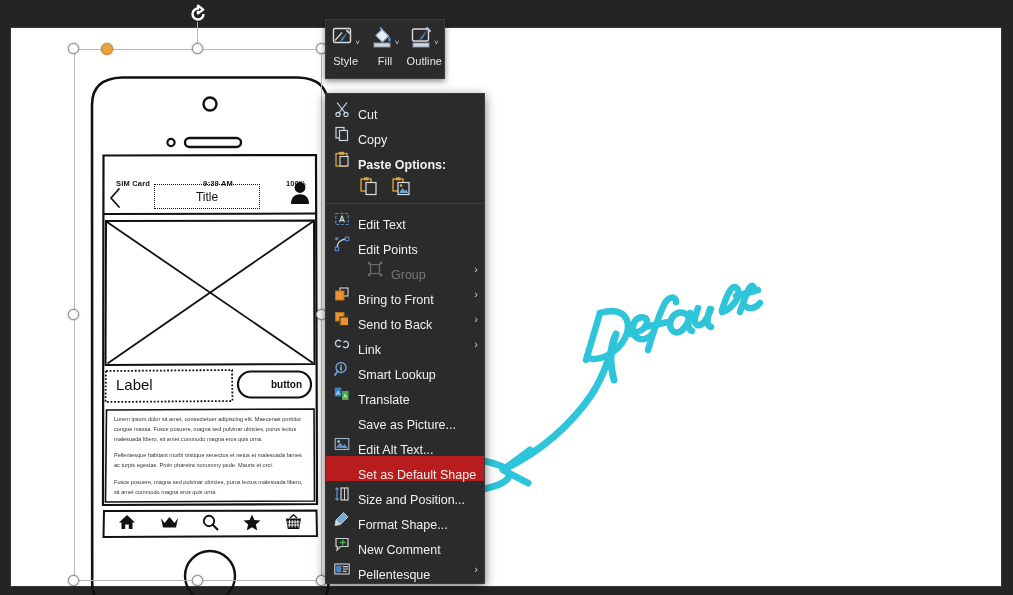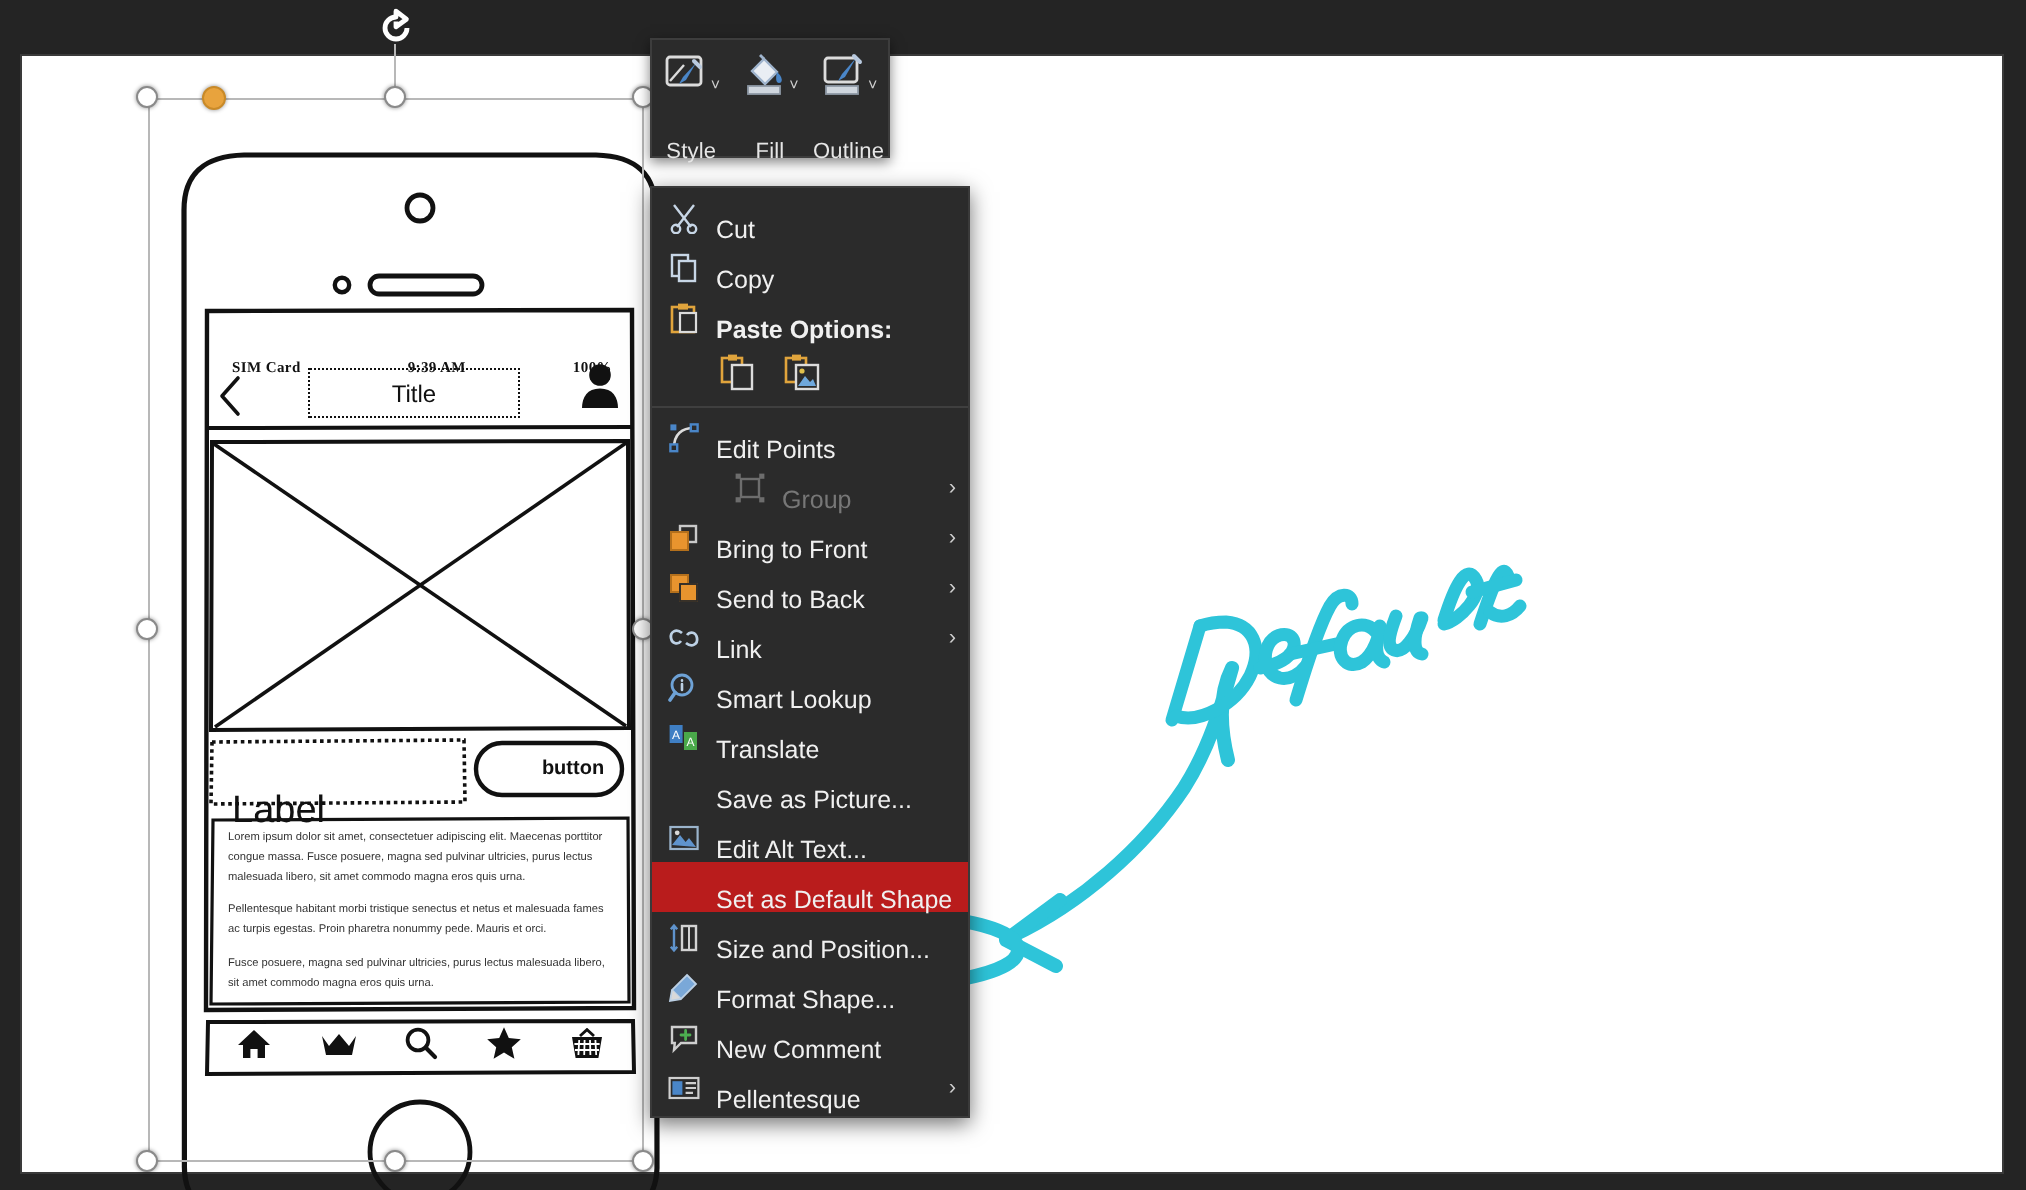--- a/index.html
+++ b/index.html
@@ -109,21 +109,21 @@
   }
   .mt-iconrow {
     display: flex;
     align-items: center;
     gap: 1px;
     height: 26px;
   }
   .mt-label {
     color: #e6e6e6;
     font-size: 11px;
-    margin-top: 18px;
+    margin-top: 3px;
     letter-spacing: .1px;
   }
   .mt-caret {
     color: #d0d0d0;
     font-size: 8px;
     line-height: 1;
     margin-top: 8px;
   }
 
   
@@ -225,21 +225,21 @@
         <rect x="164" y="322.5" width="73" height="26" rx="13" fill="none" stroke="#111" stroke-width="2.2"></rect>
 
         <path d="M33 338.5" fill="none"></path>
         <path d="M32.5 361 L240 360 L240.5 452 L31.5 453 Z" fill="none" stroke="#111" stroke-width="1.6"></path>
 
         <path d="M30 462 L242.5 461.5 L243 487 L29.5 488 Z" fill="none" stroke="#111" stroke-width="2"></path>
 
         <circle cx="136" cy="527" r="25" fill="none" stroke="#111" stroke-width="2.4"></circle>
       </svg>
 
-      <div style="position:absolute;left:42px;top:130px;width:190px;display:flex;justify-content:space-between;font-size:7.5px;font-weight:bold;color:#111;letter-spacing:.2px;font-family:Liberation Serif, serif;">
+      <div style="position:absolute;left:42px;top:130px;width:190px;display:flex;justify-content:space-between;font-size:7.5px;font-weight:bold;color:#111;letter-spacing:.2px;">
         <span>SIM Card</span>
         <span>9:39 AM</span>
         <span>100%</span>
       </div>
 
       <div style="position:absolute;left:33px;top:138px;">
         <svg width="16" height="22" viewBox="0 0 16 22">
             <path d="M12 2 L4 11 L12 20" fill="none" stroke="#111" stroke-width="1.8" stroke-linecap="round" stroke-linejoin="round"></path>
           </svg>
       </div>
@@ -248,21 +248,21 @@
         <span style="font-size:12px;color:#111;font-family:'Liberation Sans',sans-serif;">Title</span>
       </div>
 
       <div style="position:absolute;left:216px;top:132px;">
         <svg width="20" height="24" viewBox="0 0 20 24">
           <circle cx="10" cy="6.5" r="5.4" fill="#111"></circle>
           <path d="M10 13.2 C3.6 13.2 1 17.6 1 23 L19 23 C19 17.6 16.4 13.2 10 13.2 Z" fill="#111"></path>
         </svg>
       </div>
 
-      <div style="position:absolute;left:42px;top:346px;font-size:19px;color:#111;">Label</div>
+      <div style="position:absolute;left:42px;top:327px;font-size:15px;color:#111;">Label</div>
 
       <div style="position:absolute;left:164px;top:322px;width:73px;height:26px;display:flex;align-items:center;justify-content:center;font-size:10px;font-weight:bold;color:#111;padding-left:12px;">button</div>
 
       <div style="position:absolute;left:40px;top:366px;width:192px;color:#333;font-size:5.6px;line-height:1.75;font-family:'Liberation Sans',sans-serif;">
         <p style="margin:0 0 7px 0;">Lorem ipsum dolor sit amet, consectetuer adipiscing elit. Maecenas porttitor congue massa. Fusce posuere, magna sed pulvinar ultricies, purus lectus malesuada libero, sit amet commodo magna eros quis urna.</p>
         <p style="margin:0 0 7px 0;">Pellentesque habitant morbi tristique senectus et netus et malesuada fames ac turpis egestas. Proin pharetra nonummy pede. Mauris et orci.</p>
         <p style="margin:0;">Fusce posuere, magna sed pulvinar ultricies, purus lectus malesuada libero, sit amet commodo magna eros quis urna.</p>
       </div>
 
       <div style="position:absolute;left:32px;top:462px;width:208px;height:26px;display:flex;align-items:center;justify-content:space-around;">
@@ -446,20 +446,29 @@
           <rect x="5" y="1.3" width="4.5" height="3" fill="#e0a43c"></rect>
           <rect x="7" y="6.5" width="11" height="12" fill="#2b2b2b" stroke="#dcdcdc" stroke-width="1.2"></rect>
           <path d="M8 17 L11.5 12 L14 15 L15.5 13.5 L17 17 Z" fill="#6fa8dc"></path>
           <circle cx="10" cy="9.5" r="1.3" fill="#e0c04c"></circle>
         </svg>
       </span>
     </div>
 
     <div class="ctx-sep"></div>
 
+    <div class="ctx-item">
+      <span class="ctx-ico">
+        <svg width="16" height="16" viewBox="0 0 16 16">
+          <rect x="1.8" y="2.5" width="12.4" height="11" fill="none" stroke="#4a86c8" stroke-width="1.2" stroke-dasharray="3 1.6"></rect>
+          <path d="M8 4.8 L5.6 11.2 M8 4.8 L10.4 11.2 M6.5 9.4 L9.5 9.4" stroke="#dcdcdc" stroke-width="1.1" fill="none"></path>
+        </svg>
+      </span>
+      <span class="ctx-text">Edit Text</span>
+    </div>
 
     <div class="ctx-item">
       <span class="ctx-ico">
         <svg width="16" height="16" viewBox="0 0 16 16">
           <path d="M3 13 C3 6 7 3 13 3" fill="none" stroke="#dcdcdc" stroke-width="1.3"></path>
           <rect x="1.2" y="11.2" width="3.4" height="3.4" fill="#2b2b2b" stroke="#4a86c8" stroke-width="1.2"></rect>
           <rect x="11.4" y="1.2" width="3.4" height="3.4" fill="#2b2b2b" stroke="#4a86c8" stroke-width="1.2"></rect>
           <rect x="1.2" y="1.2" width="3" height="3" fill="#4a86c8"></rect>
         </svg>
       </span>

